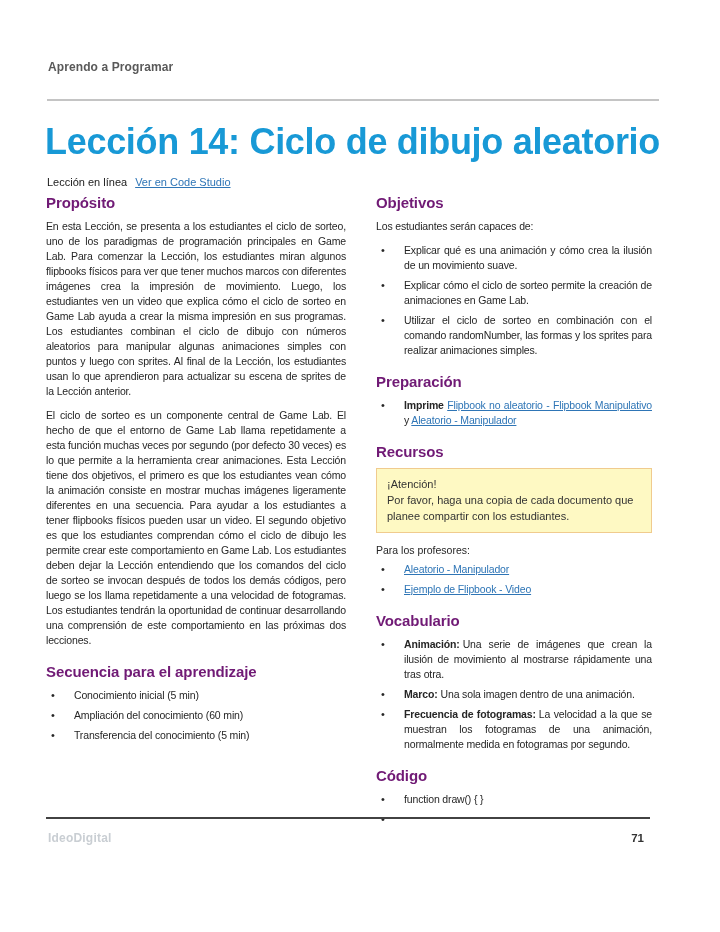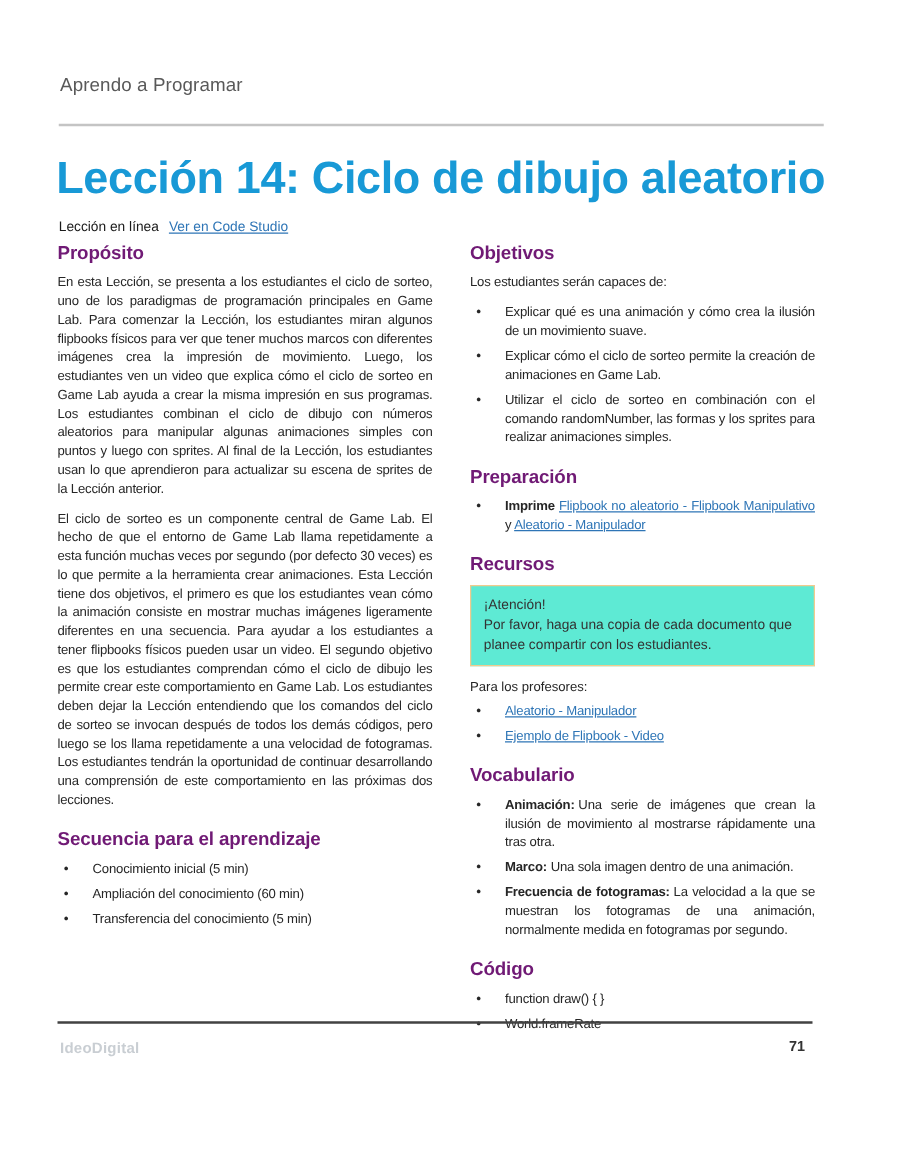--- a/index.html
+++ b/index.html
@@ -11,21 +11,21 @@
   }
   .page {
     position: relative;
     width: 720px; height: 932px;
     background: #ffffff;
     overflow: hidden;
     color: #1f1f1f;
   }
   .brand {
     position: absolute; left: 48px; top: 60px;
-    font-size: 15px; color: #595959; letter-spacing: 0.1px;
+    font-size: 12px; color: #595959; letter-spacing: 0.1px; font-weight: bold;
   }
   .header-rule {
     position: absolute; left: 47px; top: 99px;
     width: 612px; height: 2px; background: #c4c4c4;
   }
   .title {
     position: absolute; left: 45px; top: 121px; margin: 0;
     font-size: 36px; font-weight: bold; color: #1899d6;
     letter-spacing: -0.3px; white-space: nowrap;
   }
@@ -59,21 +59,21 @@
     display: flex; font-size: 10.5px; line-height: 15px;
     letter-spacing: -0.15px; color: #262626; margin-bottom: 5px;
   }
   ul.blist .marker { flex: 0 0 28px; padding-left: 5px; }
   ul.blist .marker::before { content: "\2022"; font-size: 11px; }
   ul.blist .txt { flex: 1; text-align: justify; }
   .bold { font-weight: bold; }
   .term { font-weight: bold; margin-right: 3px; }
 
   .attention {
-    border: 1px solid #f0cb8e; background: #5eead4;
+    border: 1px solid #f0cb8e; background: #fef9c3;
     padding: 7px 10px 8px 10px; margin: 7px 0 11px 0;
     font-size: 11px; line-height: 16px; color: #333333;
   }
   .teachers-label { font-size: 10.5px; color: #262626; margin: 0 0 6px 0; }
 
   .footer-rule {
     position: absolute; left: 46px; top: 817px;
     width: 604px; height: 2px; background: #424242;
   }
   .footer-brand {
@@ -183,21 +183,20 @@
       </ul>
 
       <h2 class="sec">Código</h2>
       <ul class="blist">
         <li>
           <span class="marker"></span>
           <span class="txt">function draw() { }</span>
         </li>
         <li>
           <span class="marker"></span>
-          <span class="txt">World.frameRate</span>
         </li>
       </ul>
     </div>
   </div>
 
   <div class="footer-rule"></div>
   <div class="footer-brand">IdeoDigital</div>
   <div class="page-number">71</div>
 
 </div>

